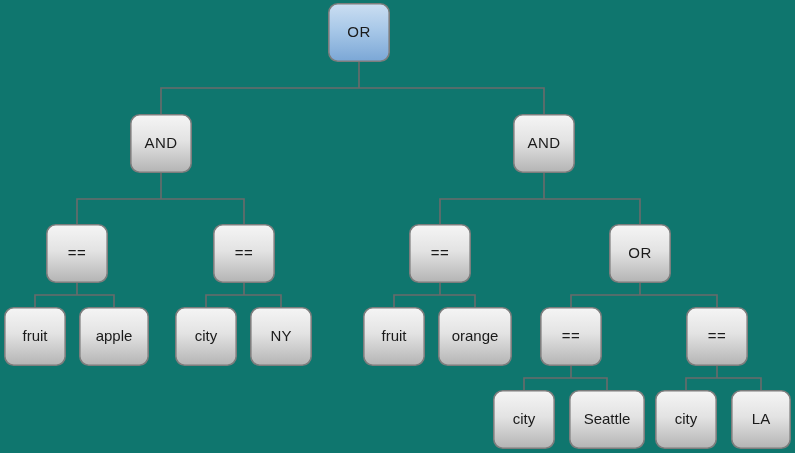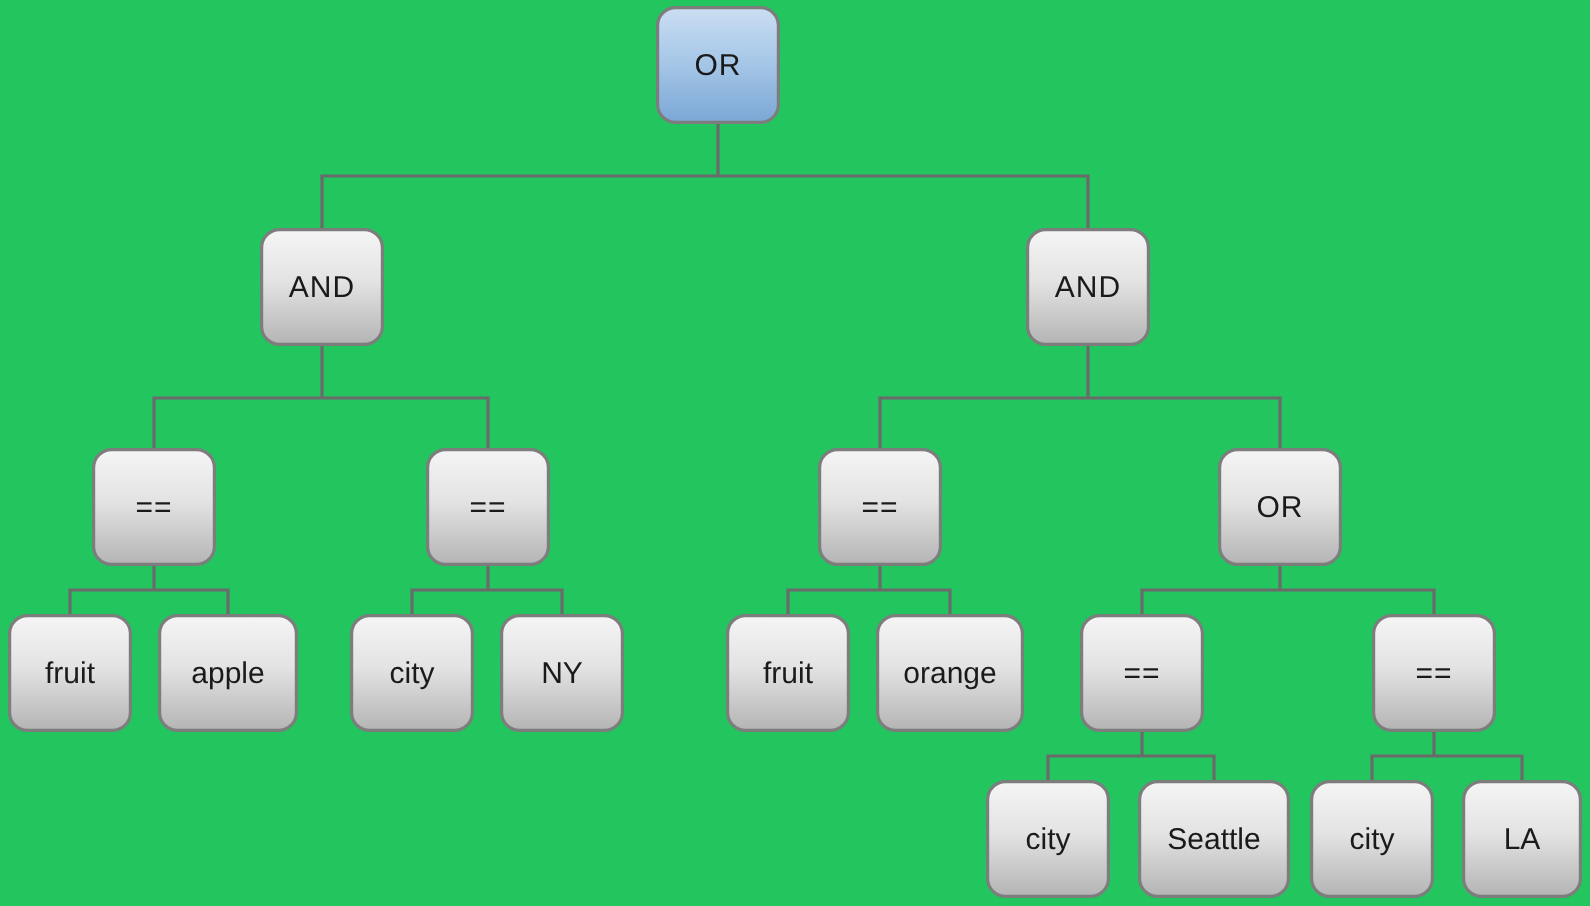--- a/index.html
+++ b/index.html
@@ -10,21 +10,21 @@
   body {
     width: 795px;
     height: 453px;
     font-family: "Liberation Sans", sans-serif;
     overflow: hidden;
   }
   #diagram-root {
     position: relative;
     width: 795px;
     height: 453px;
-    background: #22c55e;
+    background: #0f766e;
   }
   svg#tree-svg {
     display: block;
     width: 795px;
     height: 453px;
   }
   .node-label {
     font-family: "Liberation Sans", sans-serif;
     font-size: 15px;
     fill: #1a1a1a;

